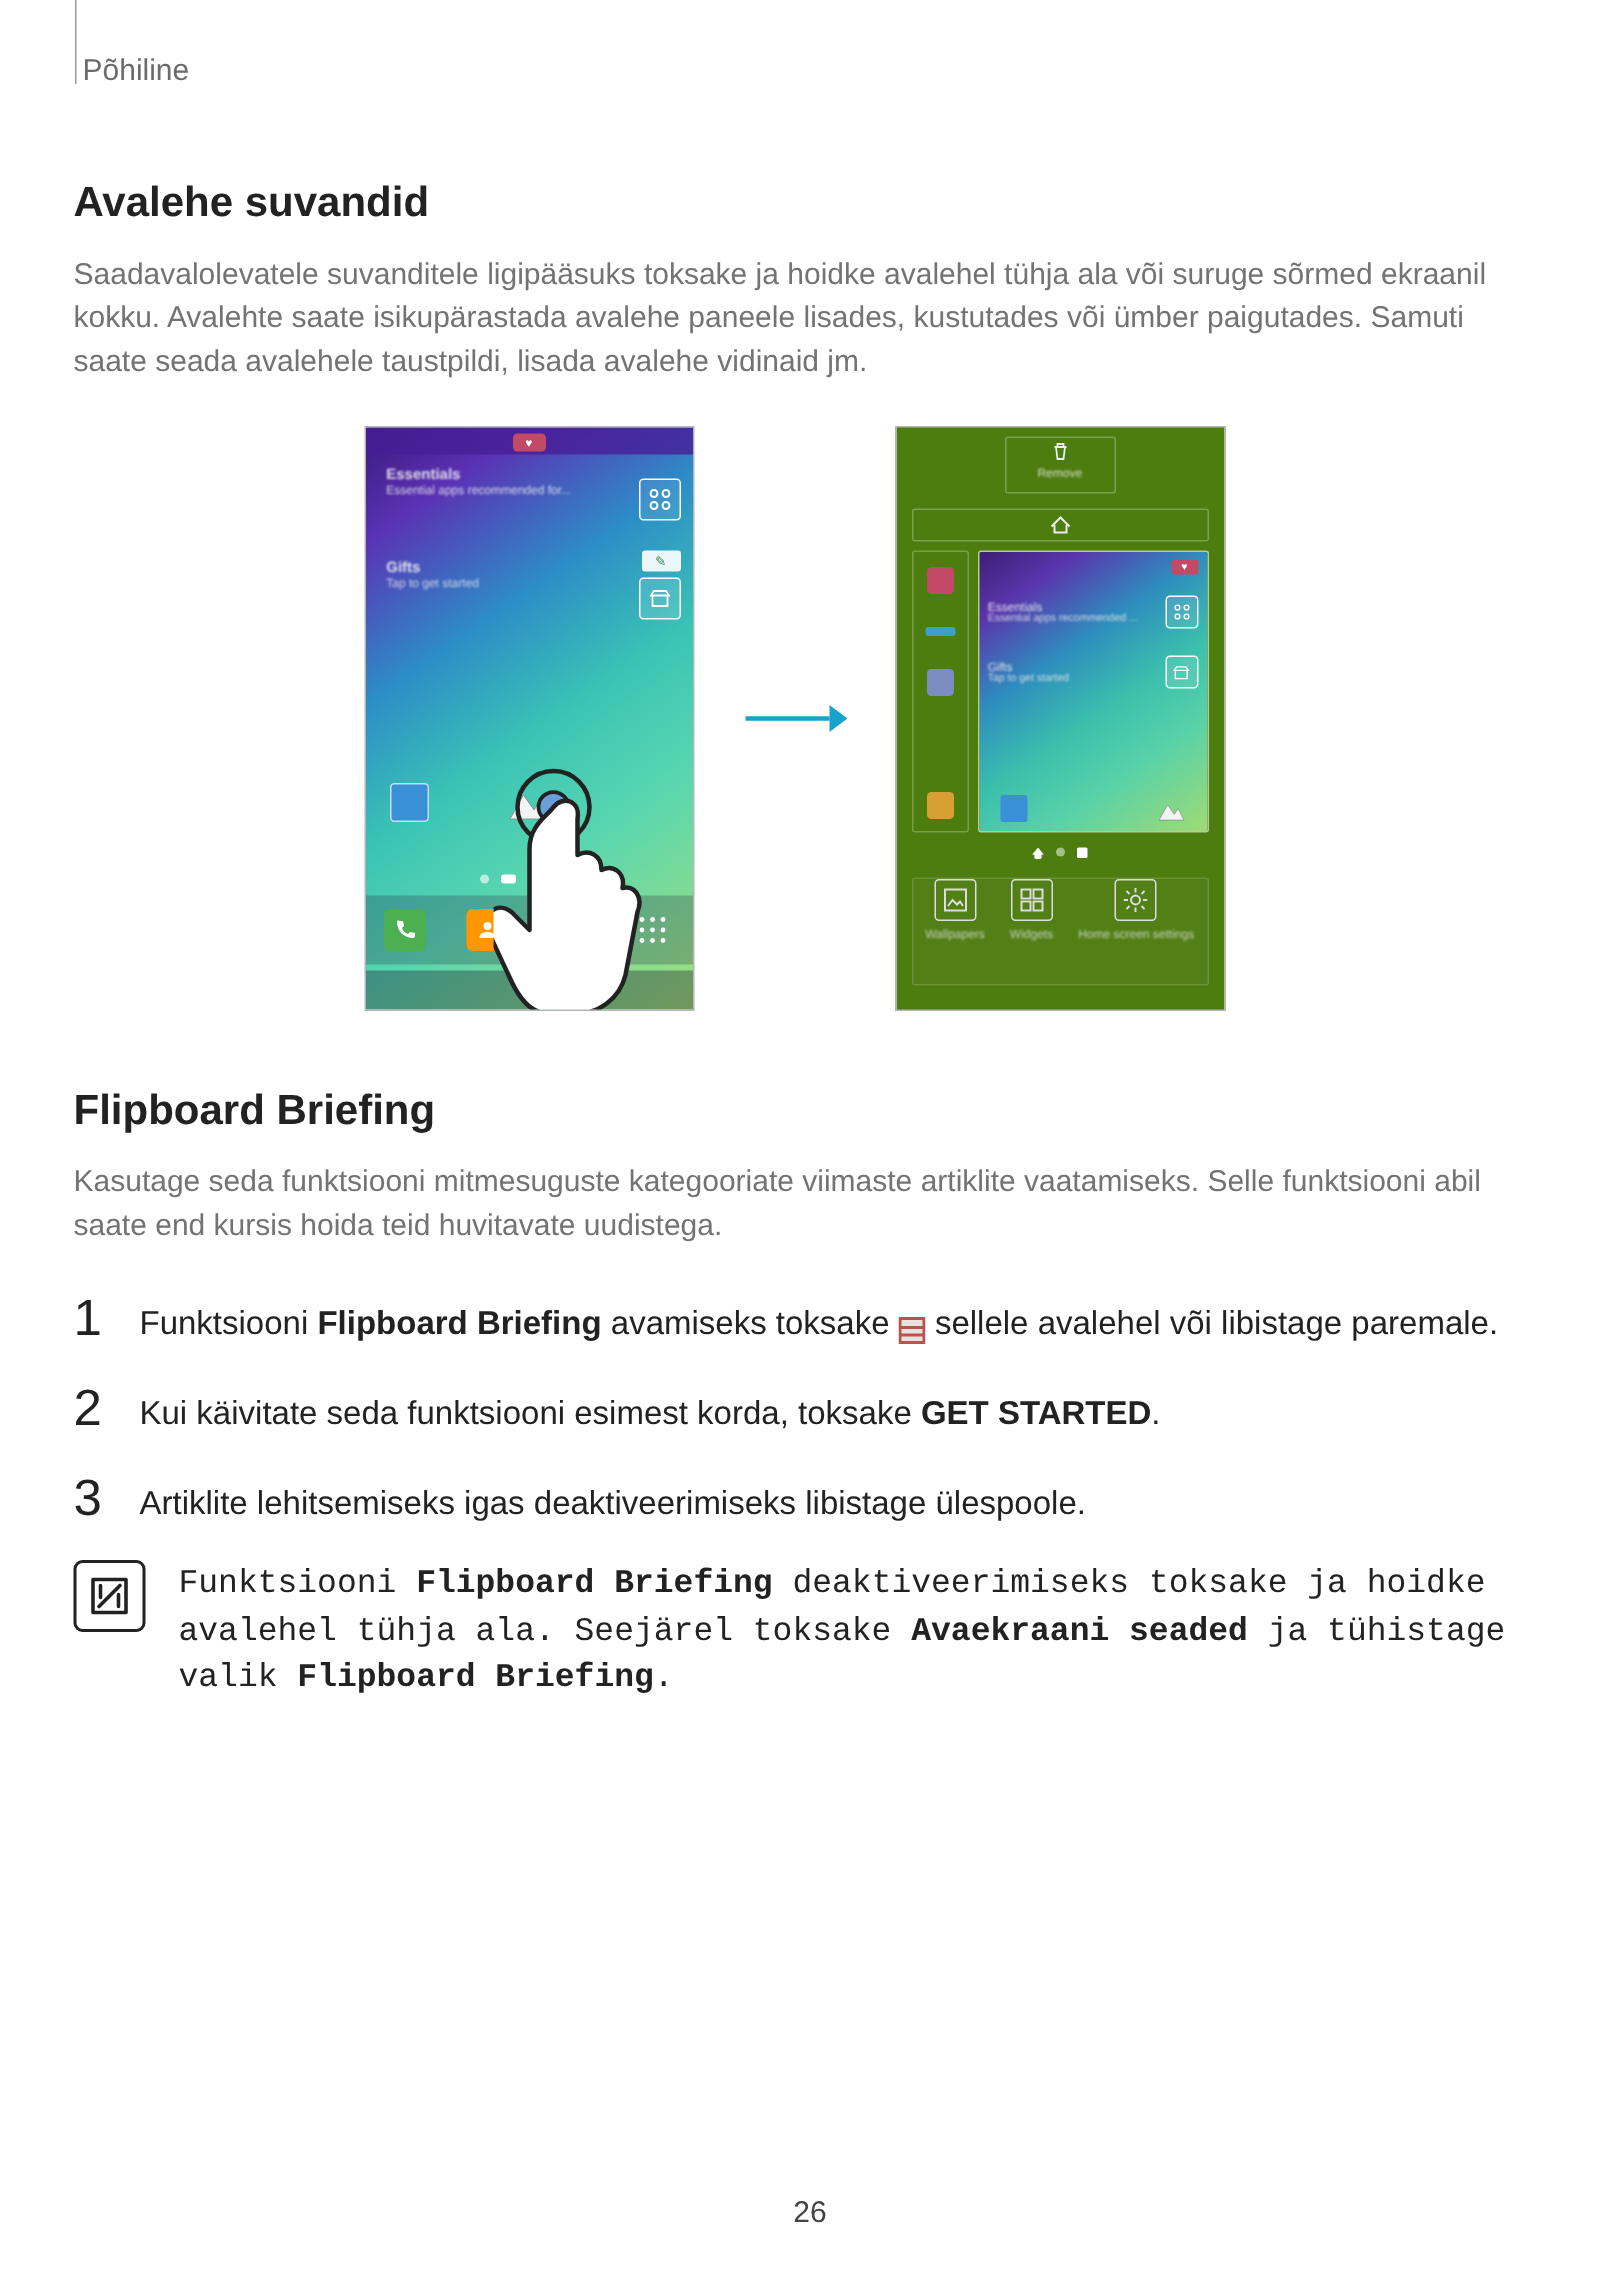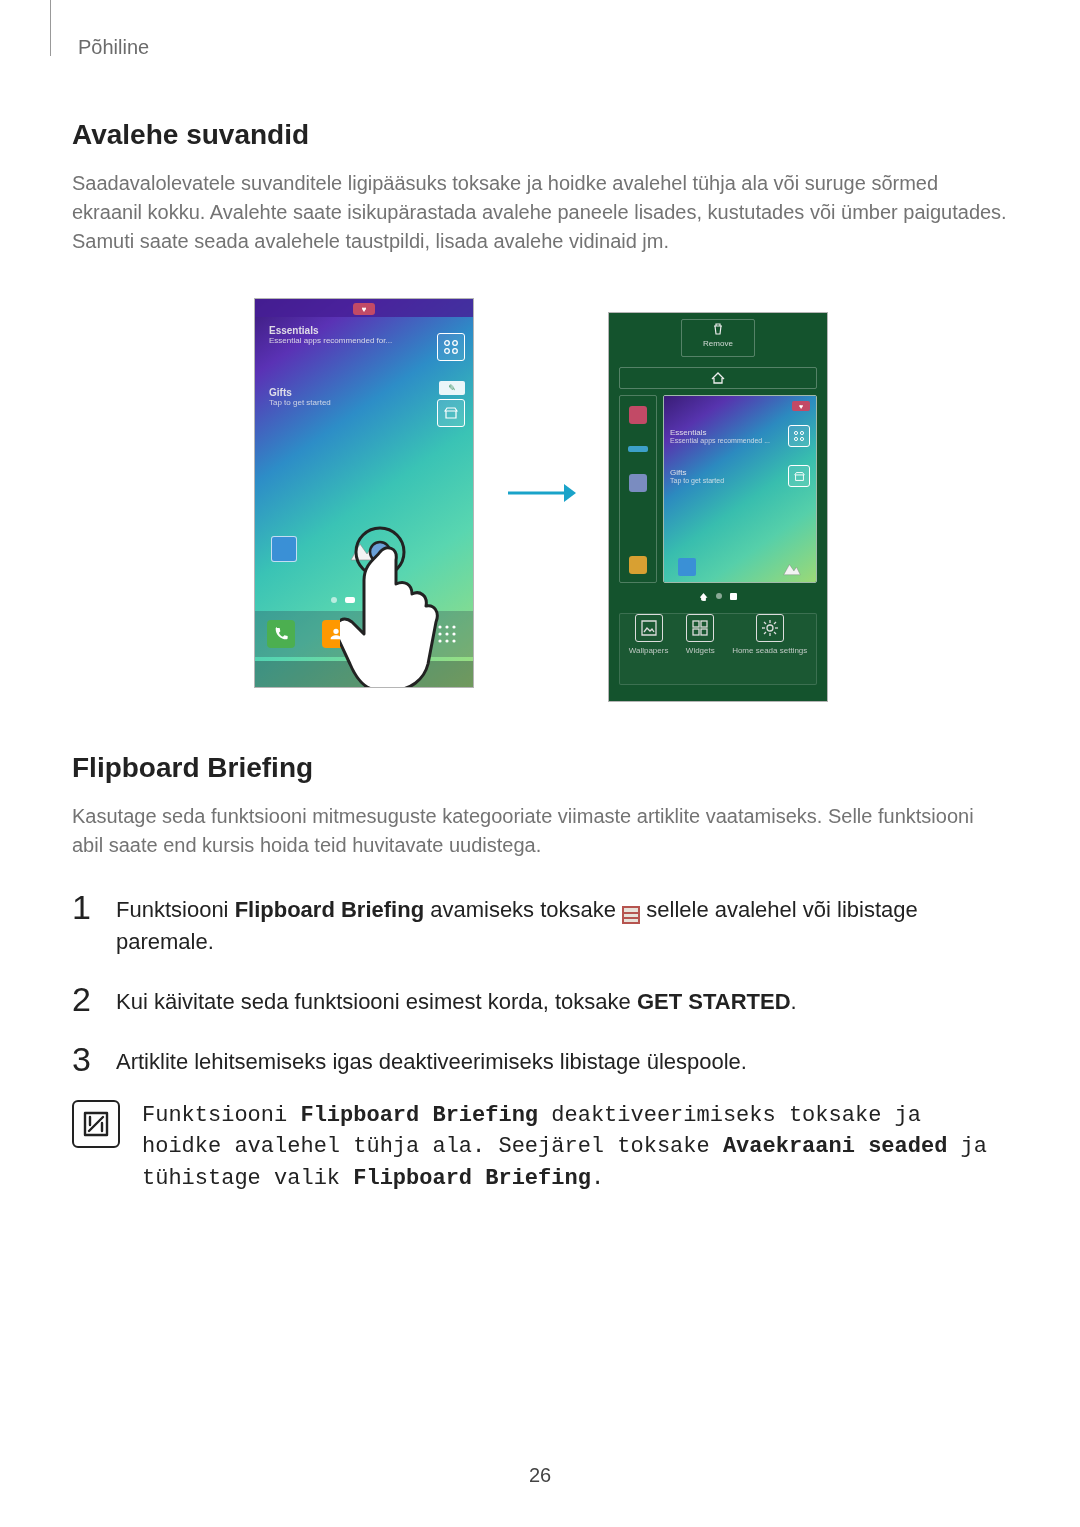--- a/index.html
+++ b/index.html
@@ -6,21 +6,21 @@
     margin: 0;
     padding: 0;
     background: #ffffff;
     font-family: "Segoe UI", "Helvetica Neue", Arial, sans-serif;
     color: #222;
   }
   .page {
     width: 1080px;
     height: 1527px;
     box-sizing: border-box;
-    padding: 34px 70px 0 50px;
+    padding: 34px 70px 0 27px;
     position: relative;
   }
   .left-rule {
     position: absolute;
     top: 0;
     left: 50px;
     width: 1px;
     height: 56px;
     background: #999;
   }
@@ -62,22 +62,21 @@
     overflow: hidden;
   }
   .phone-a {
     width: 218px;
     height: 388px;
     background: linear-gradient(145deg, #3b1a7a 0%, #5a32b5 14%, #2d8dc7 34%, #3ac3b5 52%, #59d6b0 70%, #a3e07a 100%);
   }
   .phone-b {
     width: 218px;
     height: 388px;
-    background: #14532d;
-    margin-top: 28px;
+    background: #4d7c0f;
   }
   
   .pa-top {
     height: 18px;
     background: rgba(70,30,150,0.8);
   }
   .pa-heart-badge {
     position: absolute;
     top: 4px;
     left: 50%;
@@ -547,21 +546,21 @@
                     <line x1="8" y1="13" x2="8" y2="16"></line>
                     <line x1="0" y1="8" x2="3" y2="8"></line>
                     <line x1="13" y1="8" x2="16" y2="8"></line>
                     <line x1="2" y1="2" x2="4" y2="4"></line>
                     <line x1="12" y1="12" x2="14" y2="14"></line>
                     <line x1="2" y1="14" x2="4" y2="12"></line>
                     <line x1="12" y1="4" x2="14" y2="2"></line>
                   </g>
                 </svg>
             </div>
-            <span class="rtxt" style="text-align:center;">Home seada settings</span>
+            <span class="rtxt" style="text-align:center;">Home screen settings</span>
           </div>
         </div>
       </div>
     </div>
 
     <h2>Flipboard Briefing</h2>
     <div class="para">Kasutage seda funktsiooni mitmesuguste kategooriate viimaste artiklite vaatamiseks. Selle funktsiooni abil saate end kursis hoida teid huvitavate uudistega.</div>
 
     <div class="steps">
       <div class="step">

